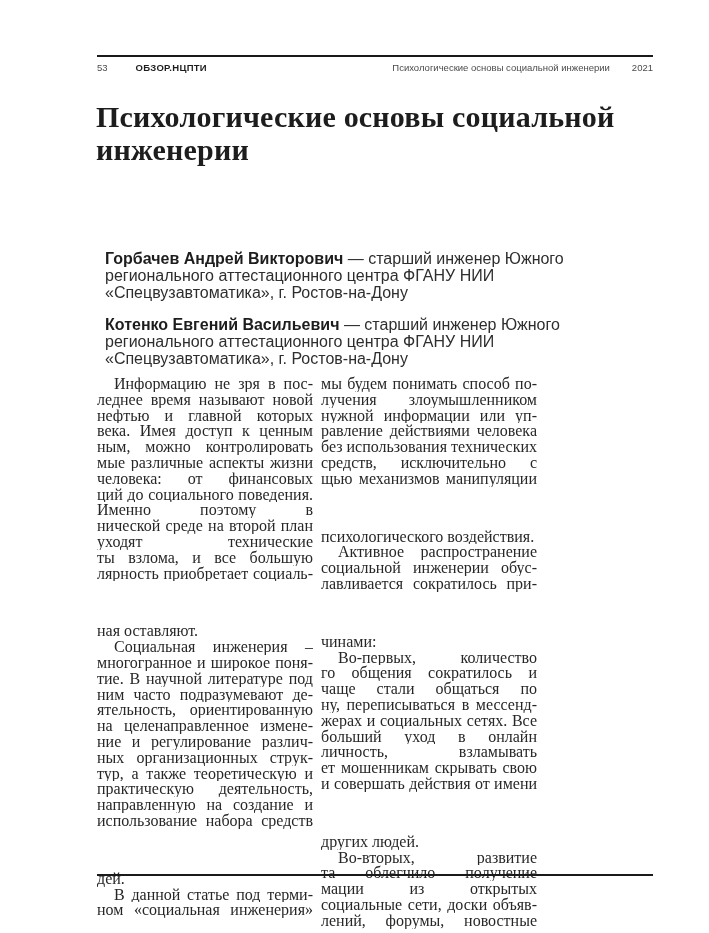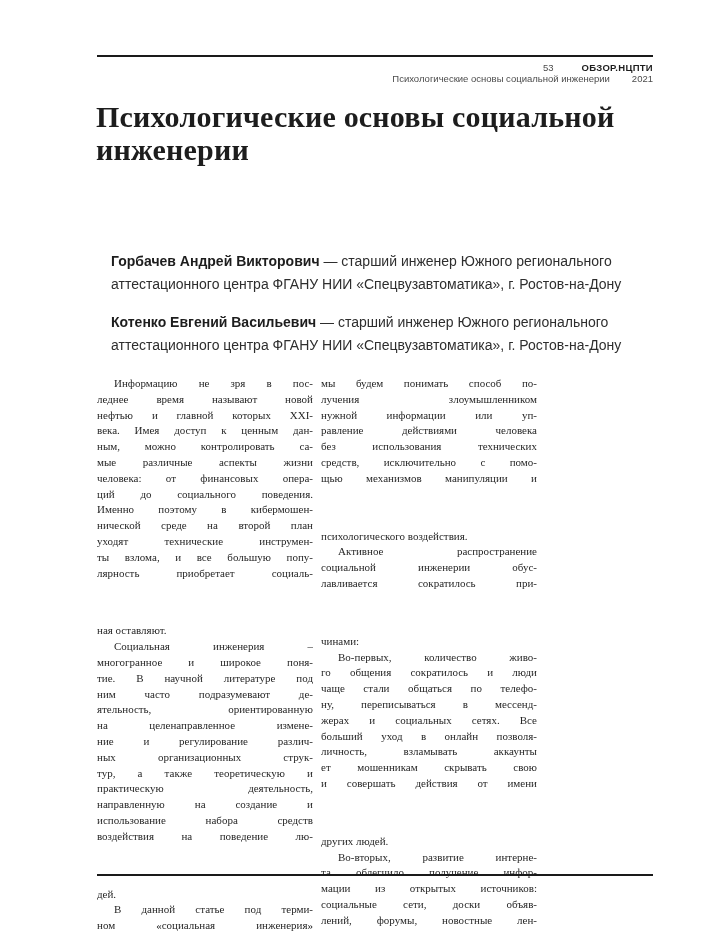--- a/index.html
+++ b/index.html
@@ -3,33 +3,33 @@
 <meta charset="utf-8">
 <style>
   html,body{margin:0;padding:0;background:#ffffff;}
   .page{position:relative;width:709px;height:933px;background:var(--bg,#fff);
         font-family:"Liberation Sans",sans-serif;overflow:hidden;}
   .rule{position:absolute;left:97px;width:556px;background:var(--rule,#1a1a1a);}
   .top-rule{top:55px;height:1.5px;}
   .bottom-rule{top:874px;height:2px;}
   .running-head{position:absolute;left:97px;top:62px;width:556px;display:flex;
         justify-content:space-between;align-items:flex-end;font-size:9.5px;
-        color:var(--muted,#4b4b4b);flex-direction:column;}
+        color:var(--muted,#4b4b4b);}
   .head-left{display:flex;gap:12px;}
   .head-right{display:flex;gap:22px;}
   .journal{font-weight:700;color:var(--ink,#1d1d1d);letter-spacing:.3px;padding-left:16px;}
   .title{position:absolute;left:96px;top:100px;width:572px;margin:0;
         font-family:"Liberation Serif",serif;font-weight:700;font-size:30px;
         line-height:33px;color:var(--ink,#1b1b1b);letter-spacing:.2px;}
   .authors{position:absolute;left:97px;top:250px;width:560px;}
-  .author{margin:0 0 15px 14px;font-size:14px;line-height:23px;color:#2e2e2e;}
+  .author{margin:0 0 15px 8px;font-size:16px;line-height:17px;color:#2e2e2e;}
   .author b{color:var(--ink,#1d1d1d);}
   .columns{position:absolute;left:97px;top:376px;display:flex;gap:8px;}
   .col{width:216px;}
-  .line{font-family:"Liberation Serif",serif;font-size:11px;line-height:15.8px;
+  .line{font-family:"Liberation Serif",serif;font-size:16px;line-height:15.8px;
         height:15.8px;color:var(--body-ink,#262626);text-align:justify;
         text-align-last:justify;overflow:hidden;}
   .line.end{text-align-last:left;margin-top:42px;}
   .line.ind{text-indent:17px;}
 </style>
 </head>
 <body>
 
 <div class="page" style="--ink: #1d1d1d; --body-ink: #272727; --muted: #4b4b4b; --rule: #1a1a1a; --bg: #ffffff;">
   <div class="rule top-rule"></div>
@@ -73,21 +73,20 @@
         <div class="line">тие. В научной литературе под</div>
         <div class="line">ним часто подразумевают де-</div>
         <div class="line">ятельность, ориентированную</div>
         <div class="line">на целенаправленное измене-</div>
         <div class="line">ние и регулирование различ-</div>
         <div class="line">ных организационных струк-</div>
         <div class="line">тур, а также теоретическую и</div>
         <div class="line">практическую деятельность,</div>
         <div class="line">направленную на создание и</div>
         <div class="line">использование набора средств</div>
-        <div class="line">воздействия на поведение лю-</div>
         <div class="line end">дей.</div>
         <div class="line ind">В данной статье под терми-</div>
         <div class="line">ном «социальная инженерия»</div>
       </div>
     <div class="col" id="col-right">
         <div class="line">мы будем понимать способ по-</div>
         <div class="line">лучения злоумышленником</div>
         <div class="line">нужной информации или уп-</div>
         <div class="line">равление действиями человека</div>
         <div class="line">без использования технических</div>

